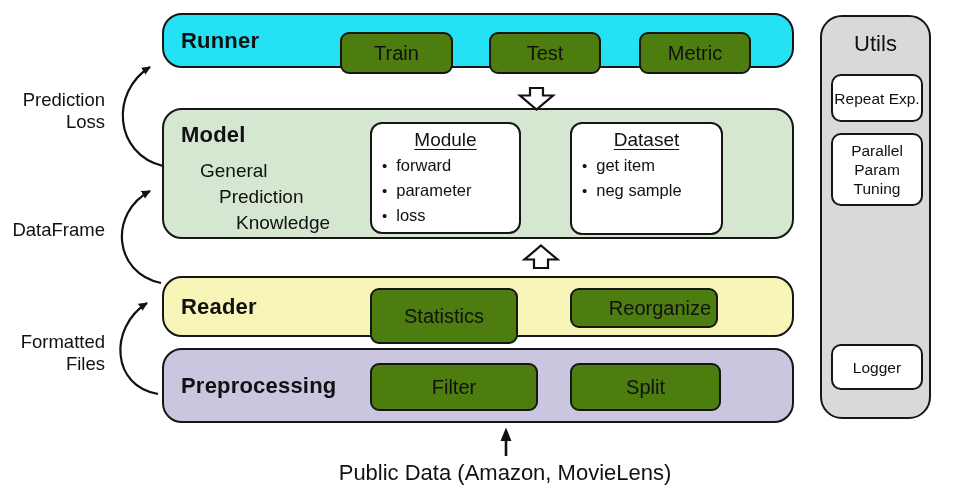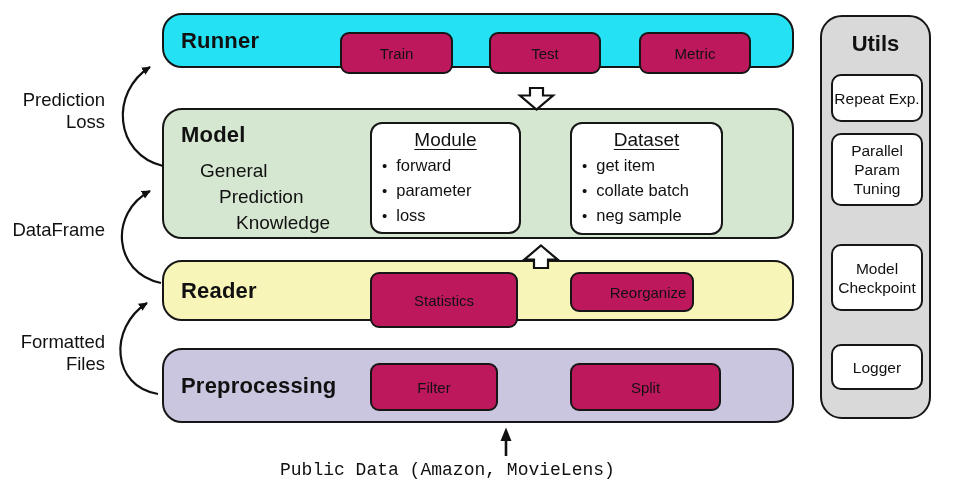--- a/index.html
+++ b/index.html
@@ -21,26 +21,26 @@
   .layer-title {
     position: absolute;
     left: 17px;
     font-weight: bold;
     font-size: 22px;
     letter-spacing: 0.2px;
   }
   .vcenter { top: 50%; transform: translateY(-50%); }
   .chip {
     position: absolute;
-    background: #be185d;
+    background: #4d7c0f;
     border: 2.25px solid #161616;
     border-radius: 9px;
     box-sizing: border-box;
     display: flex; align-items: center; justify-content: center;
-    font-size: 15px;
+    font-size: 20px;
   }
   .panel {
     position: absolute;
     background: #ffffff;
     border: 2.25px solid #161616;
     border-radius: 12px;
     box-sizing: border-box;
     padding-top: 5px;
   }
   .panel-title {
@@ -61,21 +61,21 @@
   .utils-panel {
     position: absolute;
     left: 820px; top: 15px; width: 111px; height: 404px;
     background: #d9d9d9;
     border: 2.5px solid #161616;
     border-radius: 22px;
     box-sizing: border-box;
   }
   .utils-title {
     text-align: center;
-    font-weight: bold;
+    font-weight: normal;
     font-size: 22px;
     margin-top: 14px;
   }
   .util-box {
     position: absolute;
     left: 9px; width: 92px;
     background: #ffffff;
     border: 2.25px solid #161616;
     border-radius: 10px;
     box-sizing: border-box;
@@ -87,23 +87,22 @@
   .flow-label {
     position: absolute;
     text-align: right;
     font-size: 18.5px;
     line-height: 22px;
   }
   .flow-label span { display: block; }
   .source-label {
     position: absolute;
     left: 280px; top: 460px; width: 450px;
-    text-align: left;
-    font-size: 18px;
-    font-family: Liberation Mono, monospace;
+    text-align: center;
+    font-size: 22px;
   }
   .overlay-svg {
     position: absolute; left: 0; top: 0;
     pointer-events: none;
     z-index: 6;
   }
 </style>
 </head>
 <body>
 
@@ -128,43 +127,41 @@
         <li>forward</li>
         <li>parameter</li>
         <li>loss</li>
       </ul>
     </div>
 
     <div class="panel" style="left:406px;top:12px;width:153px;height:113px;">
       <div class="panel-title">Dataset</div>
       <ul class="bullets">
         <li>get item</li>
-        <li>collate batch</li>
         <li>neg sample</li>
       </ul>
     </div>
   </div>
 
-  <div class="layer" style="top: 260px; height: 61px; background: rgb(248, 245, 184); text-align: center;">
+  <div class="layer" style="top: 276px; height: 61px; background: rgb(248, 245, 184); text-align: center;">
     <div class="layer-title vcenter">Reader</div>
     <div class="chip" style="left:206px;top:10px;width:148px;height:56px;">Statistics</div>
-    <div class="chip" style="left:406px;top:10px;width:124px;height:40px;padding-left:32px;">Reorganize</div>
+    <div class="chip" style="left:406px;top:10px;width:148px;height:40px;padding-left:32px;">Reorganize</div>
   </div>
 
   <div class="layer" style="top: 348px; height: 75px; background: rgb(203, 198, 224);">
     <div class="layer-title vcenter">Preprocessing</div>
-    <div class="chip" style="left:206px;top:13px;width:128px;height:48px;">Filter</div>
+    <div class="chip" style="left:206px;top:13px;width:168px;height:48px;">Filter</div>
     <div class="chip" style="left:406px;top:13px;width:151px;height:48px;">Split</div>
   </div>
 
   <div class="utils-panel" style="background: rgb(217, 217, 217);">
     <div class="utils-title">Utils</div>
     <div class="util-box" style="top:57px;height:48px;">Repeat Exp.</div>
     <div class="util-box" style="top:116px;height:73px;">Parallel Param Tuning</div>
-    <div class="util-box" style="top:227px;height:67px;">Model Checkpoint</div>
     <div class="util-box" style="top:327px;height:46px;">Logger</div>
   </div>
 
   <div class="flow-label" style="left:8px;top:89px;width:97px;">
     <span>Prediction</span>
     <span>Loss</span>
   </div>
   <div class="flow-label" style="left:4px;top:219px;width:101px;">
     <span>DataFrame</span>
   </div>

